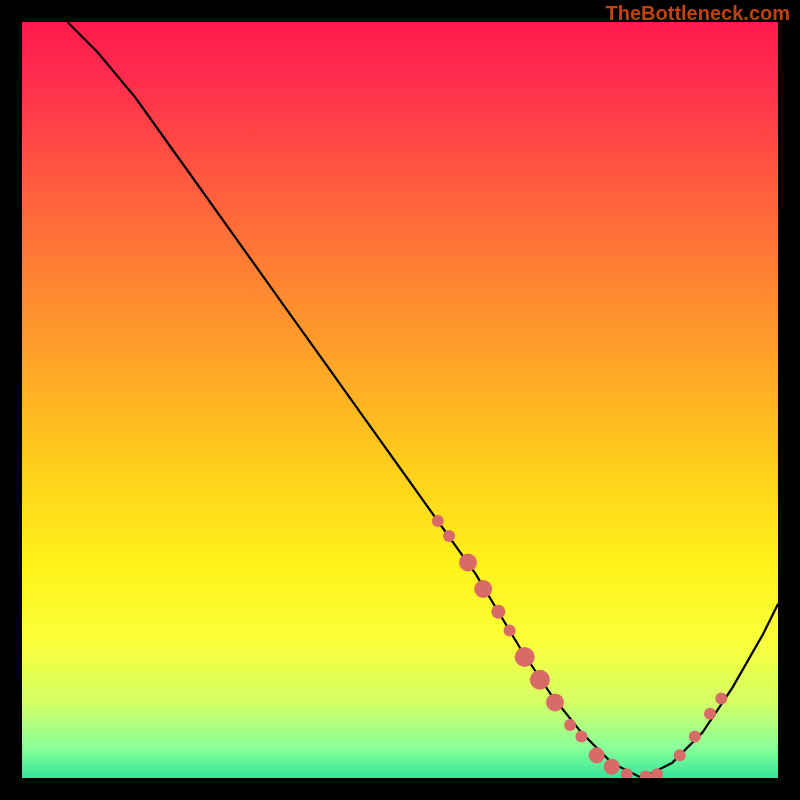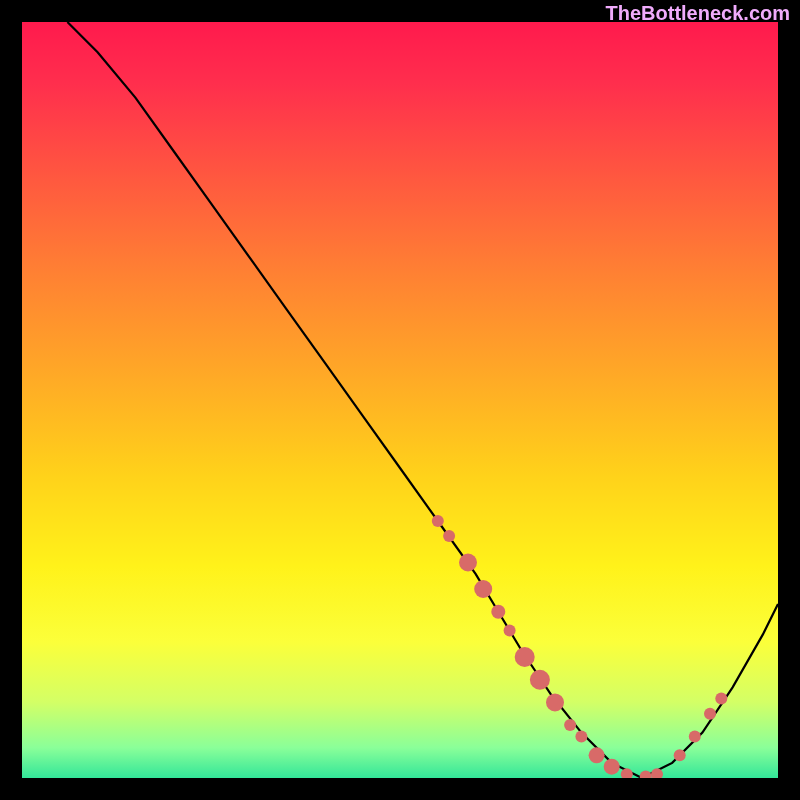--- a/index.html
+++ b/index.html
@@ -7,21 +7,21 @@
     width: 800px;
     height: 800px;
     background: #000;
     position: relative;
     font-family: Arial, sans-serif;
   }
   .watermark {
     position: absolute;
     top: 2px;
     right: 10px;
-    color: #f0abfc;
+    color: #c2410c;
     font-size: 20px;
     font-weight: bold;
     z-index: 10;
   }
   .chart-area {
     position: absolute;
     left: 22px;
     top: 22px;
     width: 756px;
     height: 756px;

